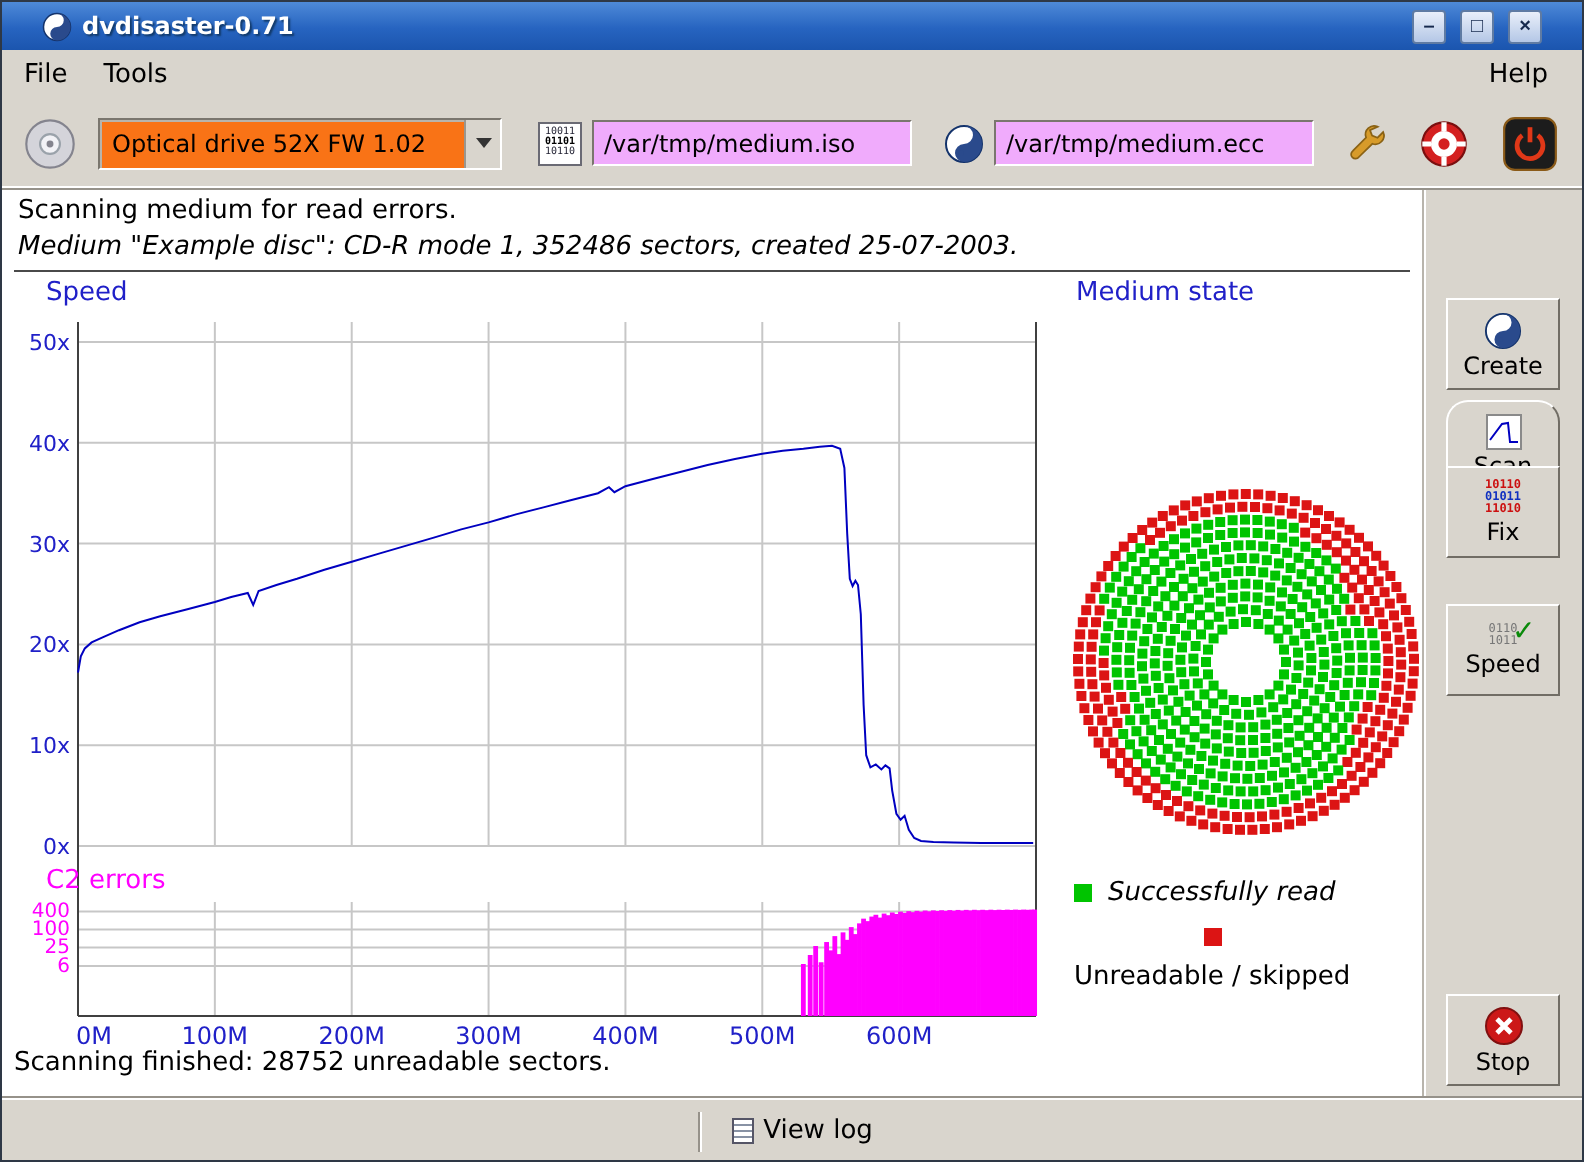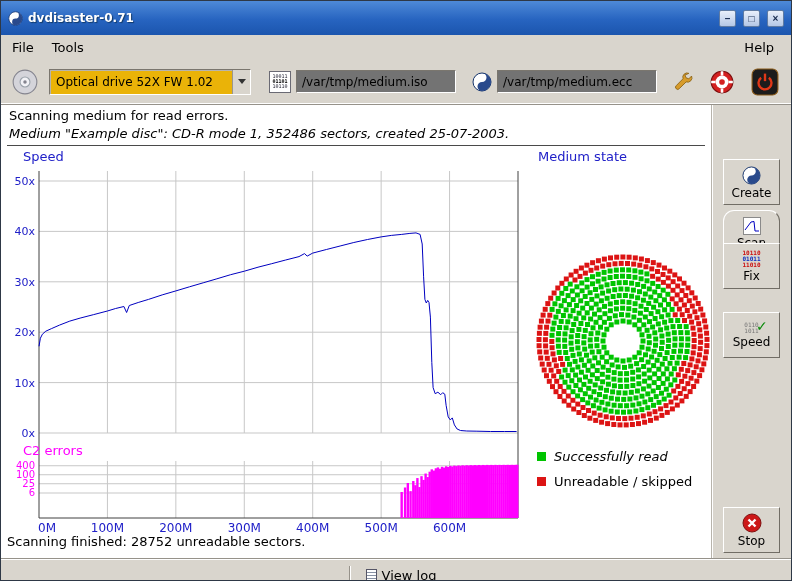--- a/index.html
+++ b/index.html
@@ -4,59 +4,59 @@
 <style>
   html,body{margin:0;padding:0;background:#9a9a9a;}
   *{box-sizing:border-box;}
   .window{
     position:relative;width:792px;height:581px;
     border:1px solid #2e3846;background:#d9d5cd;
     font-family:"DejaVu Sans","Liberation Sans",sans-serif;
     color:#000;overflow:hidden;
   }
   
-  .titlebar{height:34px;display:flex;align-items:center;padding:0 7px;gap:5px;
+  .titlebar{height:24px;display:flex;align-items:center;padding:0 20px;gap:5px;
     background:linear-gradient(180deg,#4e8ad8 0%,#2764c0 55%,#1b55ae 100%);}
   .titlebar .title{color:#fff;font-weight:bold;font-size:12px;text-shadow:1px 1px 1px #123a6a;}
   .titlebar .spacer{flex:1;}
   .wbtn{width:17px;height:17px;margin-left:2px;padding:0;font-size:10px;line-height:15px;
     color:#16294d;font-weight:bold;text-align:center;cursor:pointer;
     background:linear-gradient(#e9effa,#b4c7e6);border:1px solid #5f7ba3;border-radius:2px;}
   
   .menubar{height:24px;display:flex;align-items:center;font-size:13px;padding:0 2px;}
   .menu{padding:2px 9px;cursor:default;}
   .menu.help{margin-left:auto;margin-right:6px;text-align:center;}
   
   .toolbar{height:46px;display:flex;align-items:center;border-bottom:1px solid #96928a;
     box-shadow:inset 0 -1px 0 #ffffff;}
   .tbtn{background:none;border:none;padding:2px;margin:0;display:flex;align-items:center;justify-content:center;cursor:pointer;}
-  .combo{width:202px;height:26px;margin-left:8px;background:#eab308;display:flex;align-items:stretch;
+  .combo{width:202px;height:26px;margin-left:8px;background:#f97316;display:flex;align-items:stretch;
     border:1px solid #7a766e;border-right-color:#fff;border-bottom-color:#fff;box-shadow:1px 1px 0 #b8b4ac inset;}
   .combo-text{flex:1;font-size:12px;padding:5px 6px 0 6px;white-space:nowrap;overflow:hidden;}
   .combo-arrow{width:18px;background:#d9d5cd;border-left:1px solid #9a968e;display:flex;align-items:center;justify-content:center;}
   .tri{width:0;height:0;border-left:4px solid transparent;border-right:4px solid transparent;border-top:5px solid #333;}
   .entry{height:23px;border:1px solid #7a766e;border-right-color:#fff;border-bottom-color:#fff;
-    background:#737373;font-family:"DejaVu Sans","Liberation Sans",sans-serif;font-size:12px;padding:1px 5px;}
+    background:#f0abfc;font-family:"DejaVu Sans","Liberation Sans",sans-serif;font-size:12px;padding:1px 5px;}
   .fileicon{width:22px;height:22px;background:#fff;border:1px solid #6a6a74;display:flex;flex-direction:column;
     align-items:center;justify-content:center;line-height:1;}
   .fileicon span{font-family:"DejaVu Sans Mono","Liberation Mono",monospace;font-size:5px;color:#223;}
   
   .body{display:flex;height:453px;}
   .canvas{position:relative;width:710px;background:#fff;overflow:hidden;}
   .canvas svg{position:absolute;left:0;top:0;}
   .st1{position:absolute;left:8px;top:3px;font-size:13px;}
   .st2{position:absolute;left:8px;top:21px;font-size:13px;font-style:italic;}
   .hsep{position:absolute;left:6px;top:40px;width:698px;height:1px;background:#4a4a4a;}
   .lbl{position:absolute;font-size:13px;}
   .lbl.speed{left:22px;top:44px;color:#2020c8;}
   .lbl.med{left:537px;top:44px;color:#2020c8;}
   .lbl.c2{left:22px;top:338px;color:#ff00ff;}
   .legend{position:absolute;left:536px;display:flex;align-items:center;gap:8px;font-size:13px;}
   .legend.r1{top:344px;font-style:italic;}
-  .legend.r2{top:369px;}
+  .legend.r2{top:369px;flex-direction:column;}
   .sw{width:9px;height:9px;display:inline-block;background:#888;}
   .finished{position:absolute;left:6px;top:429px;font-size:13px;}
   
   .sidebar{position:relative;width:80px;background:#d9d5cd;border-left:1px solid #b8b4ac;box-shadow:inset 1px 0 0 #fff;}
   .sbtn{position:absolute;left:11px;width:57px;height:46px;padding:2px 0 1px 0;cursor:pointer;
     background:#d9d5cd;border:1px solid;border-color:#ffffff #716d65 #716d65 #ffffff;
     display:flex;flex-direction:column;align-items:center;justify-content:center;gap:1px;
     font-family:"DejaVu Sans","Liberation Sans",sans-serif;font-size:12px;color:#000;}
   .bin-icon{display:flex;flex-direction:column;align-items:center;line-height:1.05;position:relative;}
   .brow{font-family:"DejaVu Sans Mono","Liberation Mono",monospace;font-size:6px;color:#777;}

